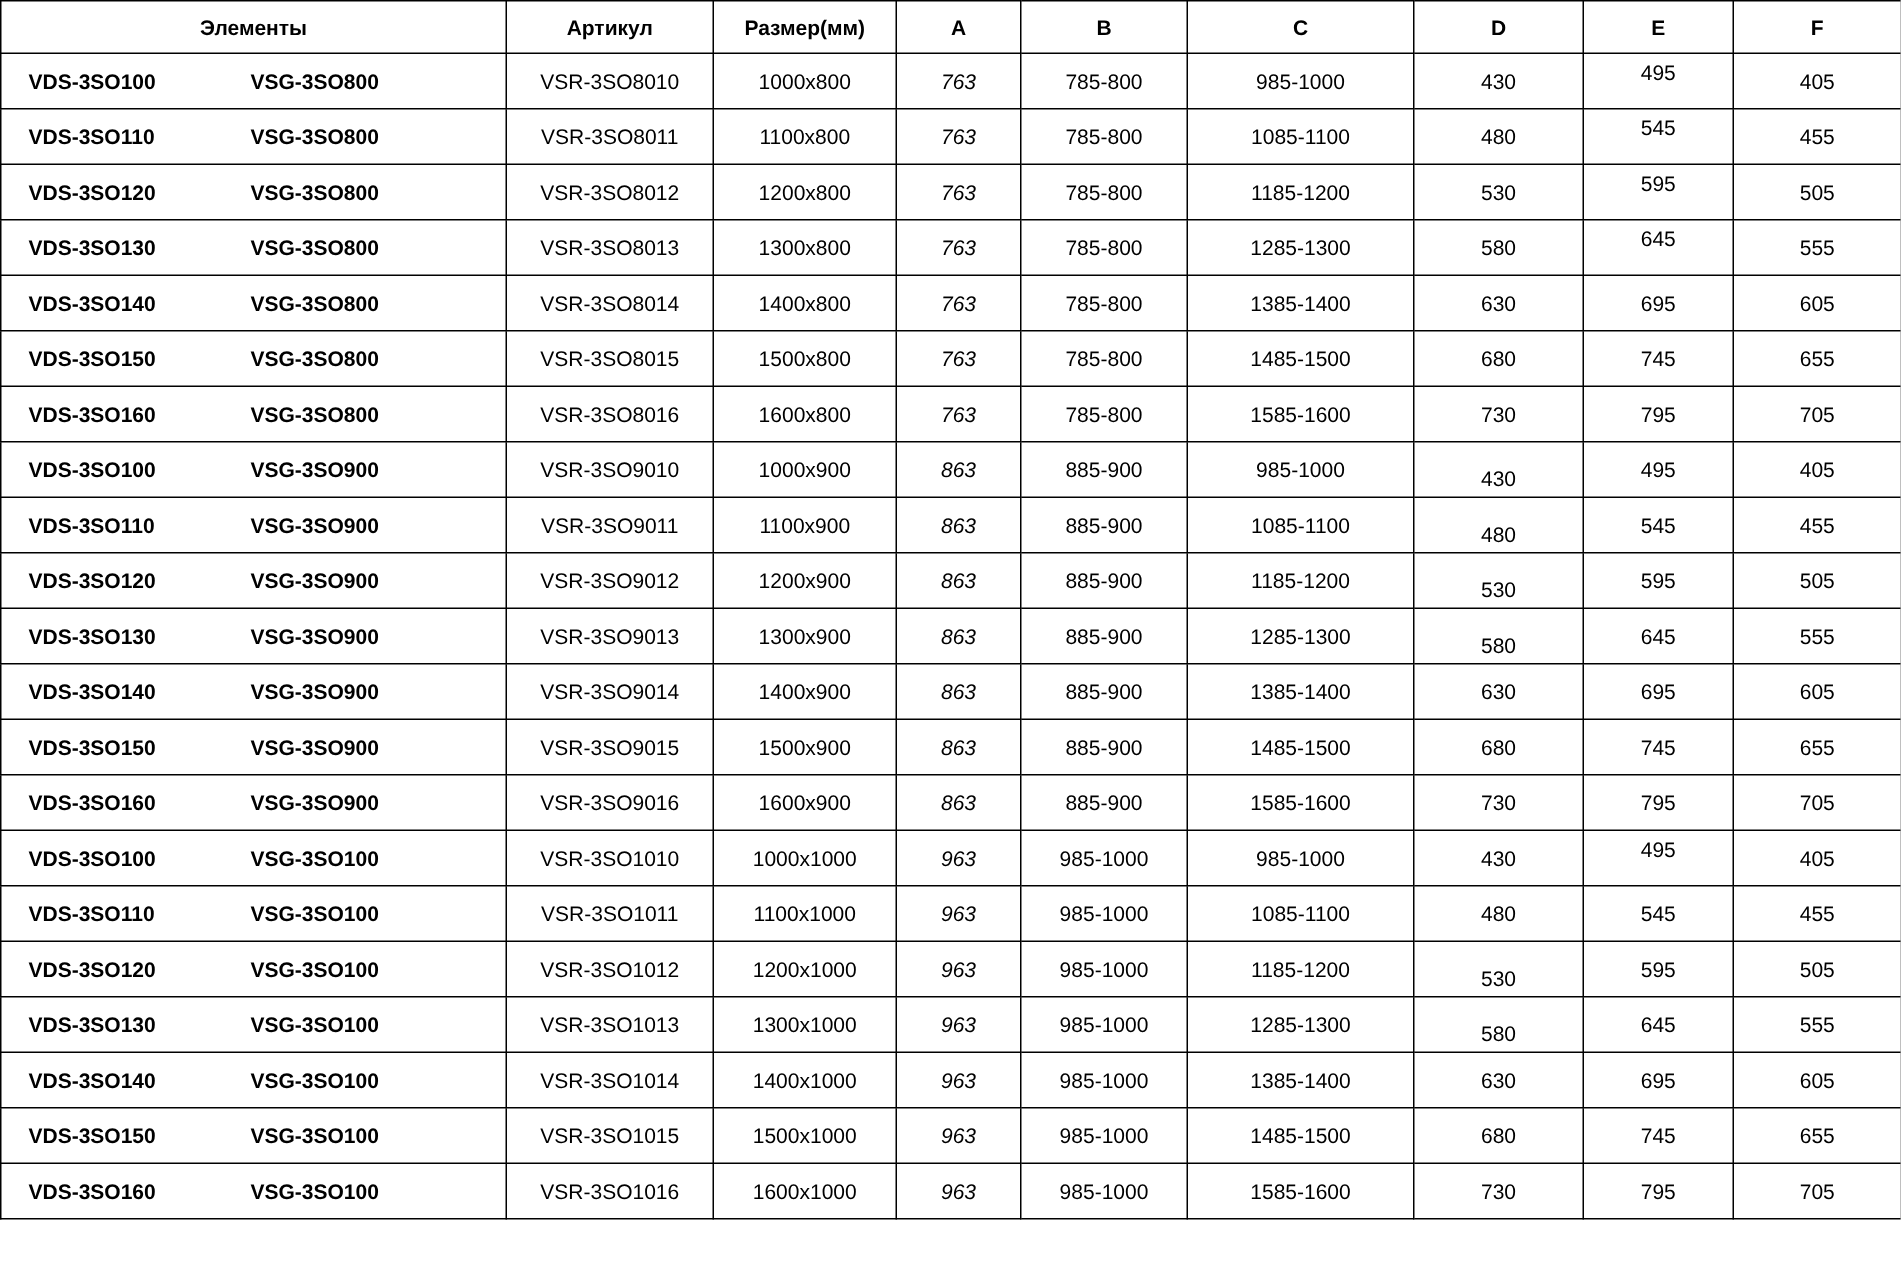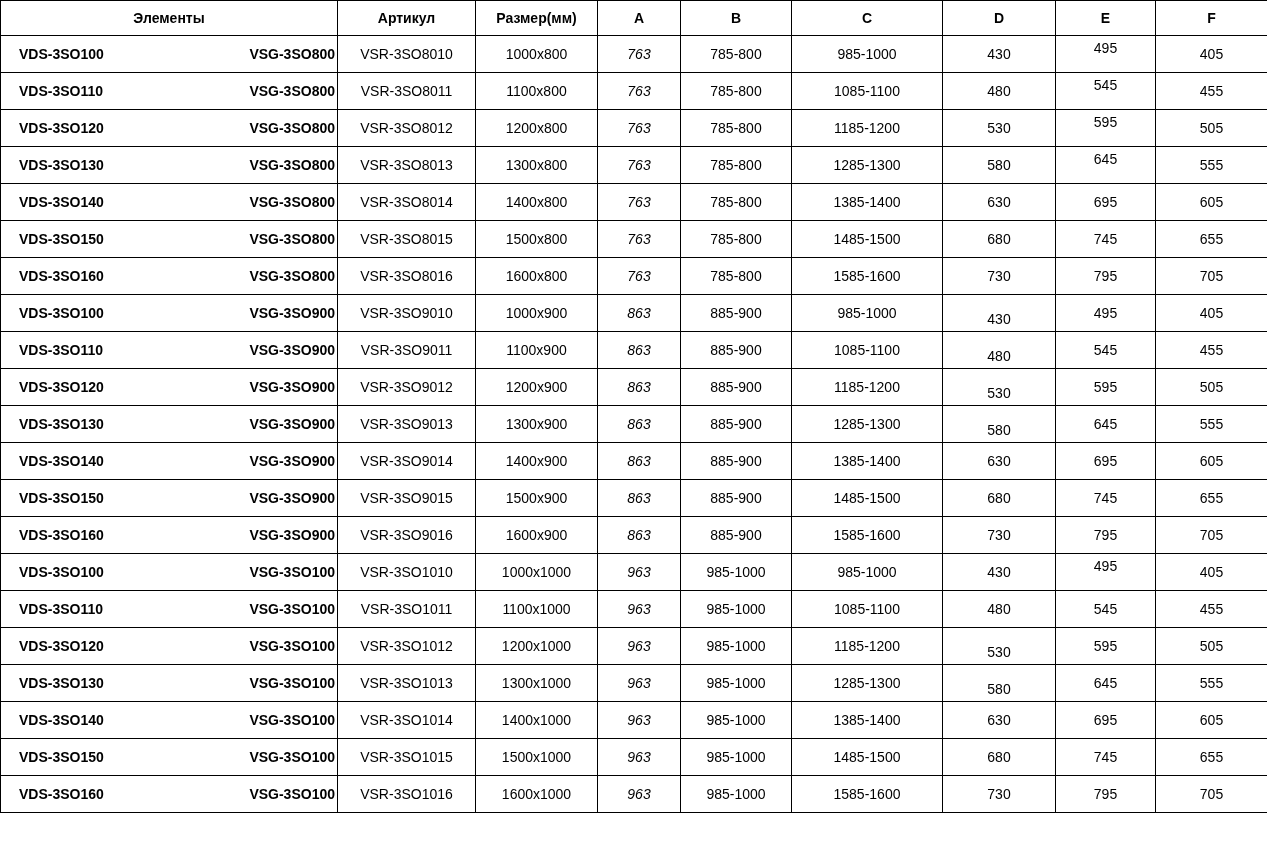--- a/index.html
+++ b/index.html
@@ -59,21 +59,21 @@
   }
   .el-code {
     flex: 0 0 140px;
     text-align: left;
     padding-left: 16px;
     font-weight: bold;
     font-size: 14px;
   }
   .el-code2 {
     flex: 1 1 auto;
-    text-align: right;
+    text-align: left;
     padding-left: 8px;
     font-weight: bold;
     font-size: 14px;
   }
   .article-cell {
     font-weight: normal;
     font-size: 14px;
   }
   .val-a {
     text-align: right;

